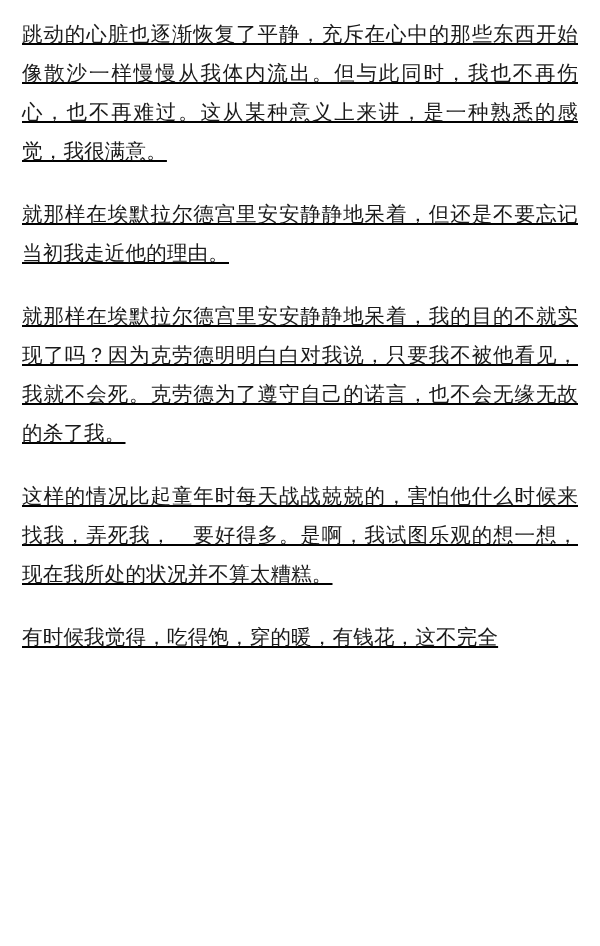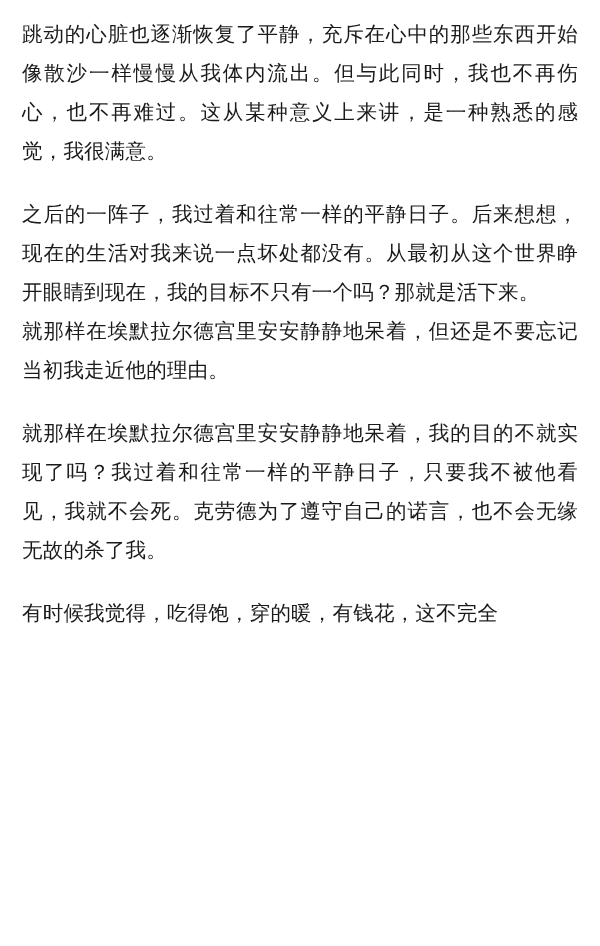--- a/index.html
+++ b/index.html
@@ -12,20 +12,21 @@
     height: 946px;
     overflow: hidden;
     font-family: "Liberation Sans", sans-serif;
   }
   #reader {
     width: 600px;
     height: 750px;
     box-sizing: border-box;
     padding: 14px 22px 16px 22px;
     background: #ffffff;
+    text-decoration: underline;
   }
   .para {
     margin: 0 0 24px 0;
     font-size: 20.5px;
     line-height: 39px;
     color: #1a1a1a;
     text-align: justify;
     letter-spacing: 0.2px;
     word-break: break-all;
     font-family: "Liberation Sans", sans-serif;
@@ -35,17 +36,17 @@
   }
   .para.last {
     margin-bottom: 16px;
   }
 </style>
 </head>
 <body>
 
 <div id="reader">
   <p class="para">跳动的心脏也逐渐恢复了平静，充斥在心中的那些东西开始像散沙一样慢慢从我体内流出。但与此同时，我也不再伤心，也不再难过。这从某种意义上来讲，是一种熟悉的感觉，我很满意。</p>
-  <p class="para tight">之后的一阵子，我过着和往常一样的平静日子。后来想想，现在的生活对我来说一点坏处都没有。从最初从这个世界睁开眼睛到现在，我的目标不只有一个吗？那就是活下来。</p>
   <p class="para">就那样在埃默拉尔德宫里安安静静地呆着，但还是不要忘记当初我走近他的理由。</p>
-  <p class="para">就那样在埃默拉尔德宫里安安静静地呆着，我的目的不就实现了吗？我过着和往常一样的平静日子，只要我不被他看见，我就不会死。克劳德为了遵守自己的诺言，也不会无缘无故的杀了我。</p>
+  <p class="para">就那样在埃默拉尔德宫里安安静静地呆着，我的目的不就实现了吗？因为克劳德明明白白对我说，只要我不被他看见，我就不会死。克劳德为了遵守自己的诺言，也不会无缘无故的杀了我。</p>
+  <p class="para">这样的情况比起童年时每天战战兢兢的，害怕他什么时候来找我，弄死我，　要好得多。是啊，我试图乐观的想一想，现在我所处的状况并不算太糟糕。</p>
   <p class="para last">有时候我觉得，吃得饱，穿的暖，有钱花，这不完全</p>
 </div>
 
 </body></html>

